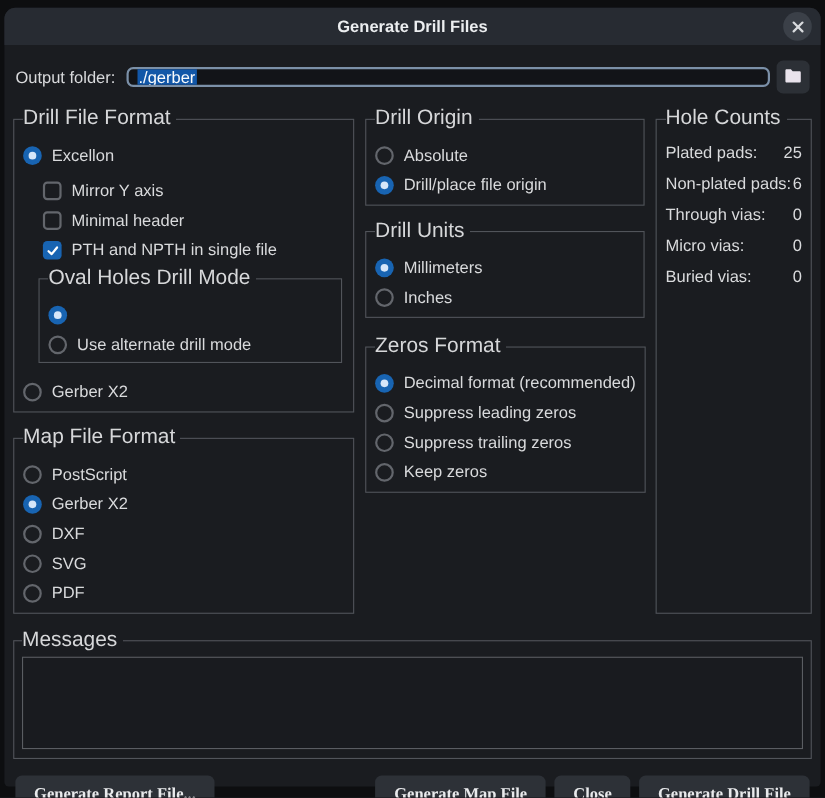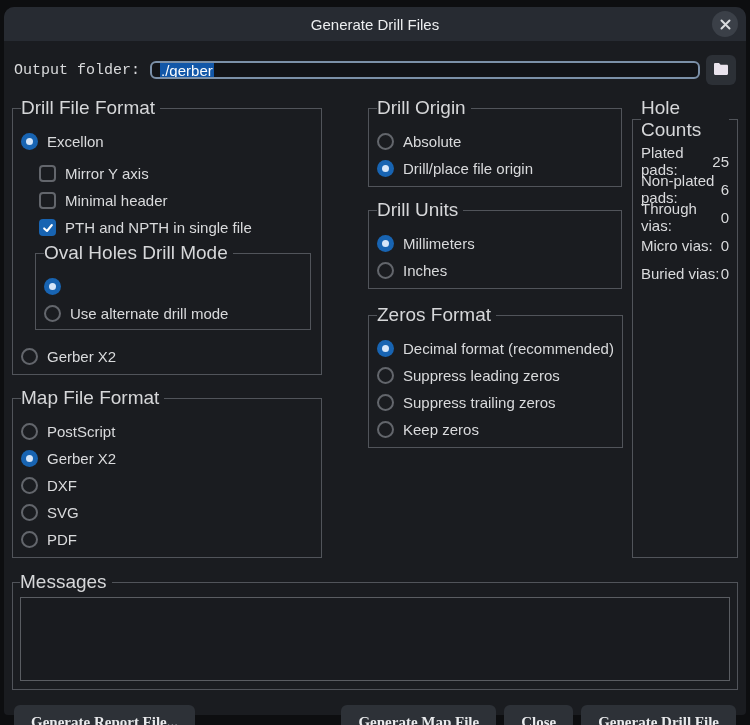--- a/index.html
+++ b/index.html
@@ -24,21 +24,21 @@
     height: 34px;
     flex: 0 0 34px;
     background: #272b32;
     border-radius: 10px 10px 0 0;
     display: flex;
     align-items: center;
     justify-content: center;
     position: relative;
   }
   .titlebar .title {
-    font-weight: normal;
+    font-weight: bold;
     font-size: 15px;
     color: #eceef0;
   }
   .close-btn {
     position: absolute;
     right: 8px; top: 4px;
     width: 26px; height: 26px;
     border-radius: 50%;
     background: #3b4048;
     display: flex; align-items: center; justify-content: center;
@@ -50,21 +50,21 @@
     padding: 10px 8px 10px 8px;
     display: flex;
     flex-direction: column;
   }
   
   .output-row {
     display: flex;
     align-items: center;
     margin: 4px 2px 12px 2px;
   }
-  .output-row .lbl { margin-right: 10px; white-space: nowrap; font-family: Liberation Mono, monospace; }
+  .output-row .lbl { margin-right: 10px; white-space: nowrap; }
   .text-input {
     flex: 1;
     height: 18px;
     background: #121418;
     border: 2px solid #7b90a8;
     border-radius: 6px;
     display: flex;
     align-items: center;
     padding: 0 8px;
     overflow: hidden;
@@ -85,21 +85,21 @@
     cursor: pointer;
     flex: 0 0 30px;
   }
   
   .columns {
     display: flex;
     align-items: stretch;
     gap: 10px;
   }
   .col-left  { width: 310px; flex: 0 0 310px; display: flex; flex-direction: column; }
-  .col-mid   { width: 254px; flex: 0 0 254px; display: flex; flex-direction: column; margin-left: 36px; }
+  .col-mid   { width: 254px; flex: 0 0 254px; display: flex; flex-direction: column; }
   .col-right { flex: 1; display: flex; flex-direction: column; }
   fieldset {
     border: 1px solid #51545a;
     padding: 4px 8px 9px 8px;
     margin: 0;
   }
   legend {
     padding: 0 5px 0 0;
     margin-left: 0;
     color: #d6d7d9;

